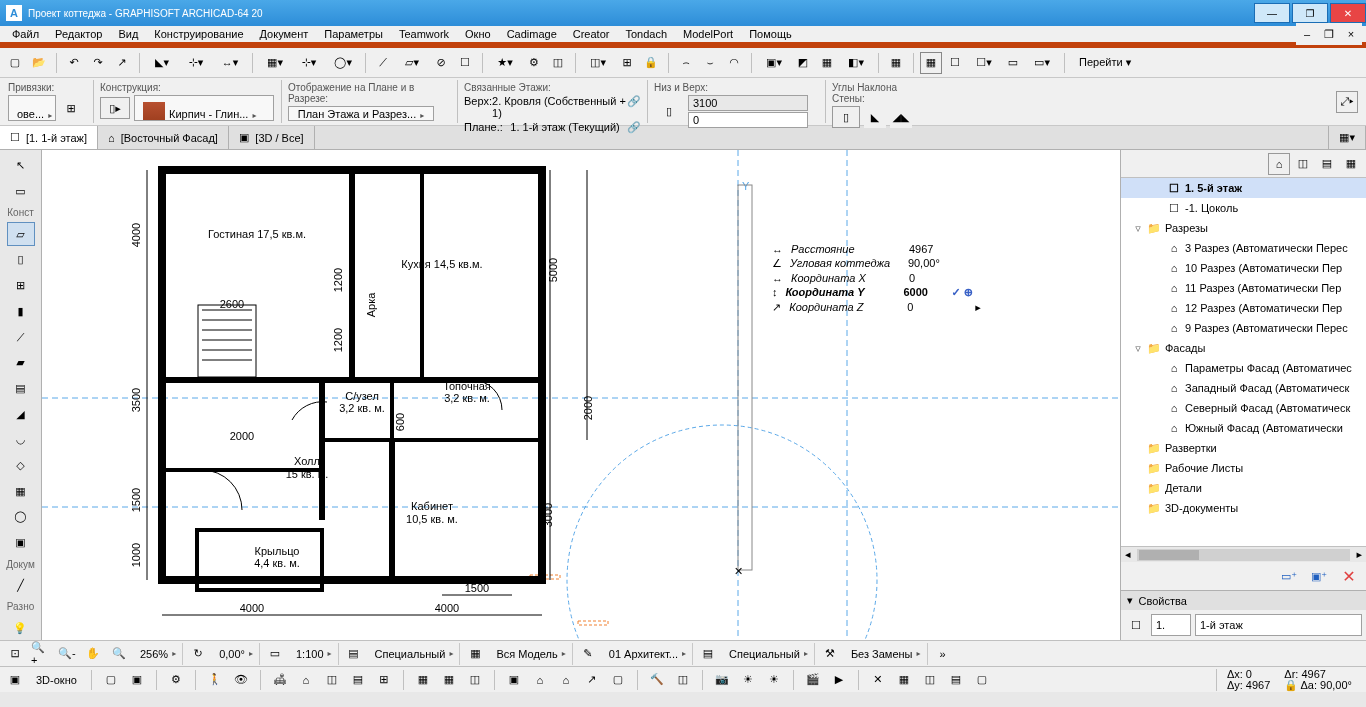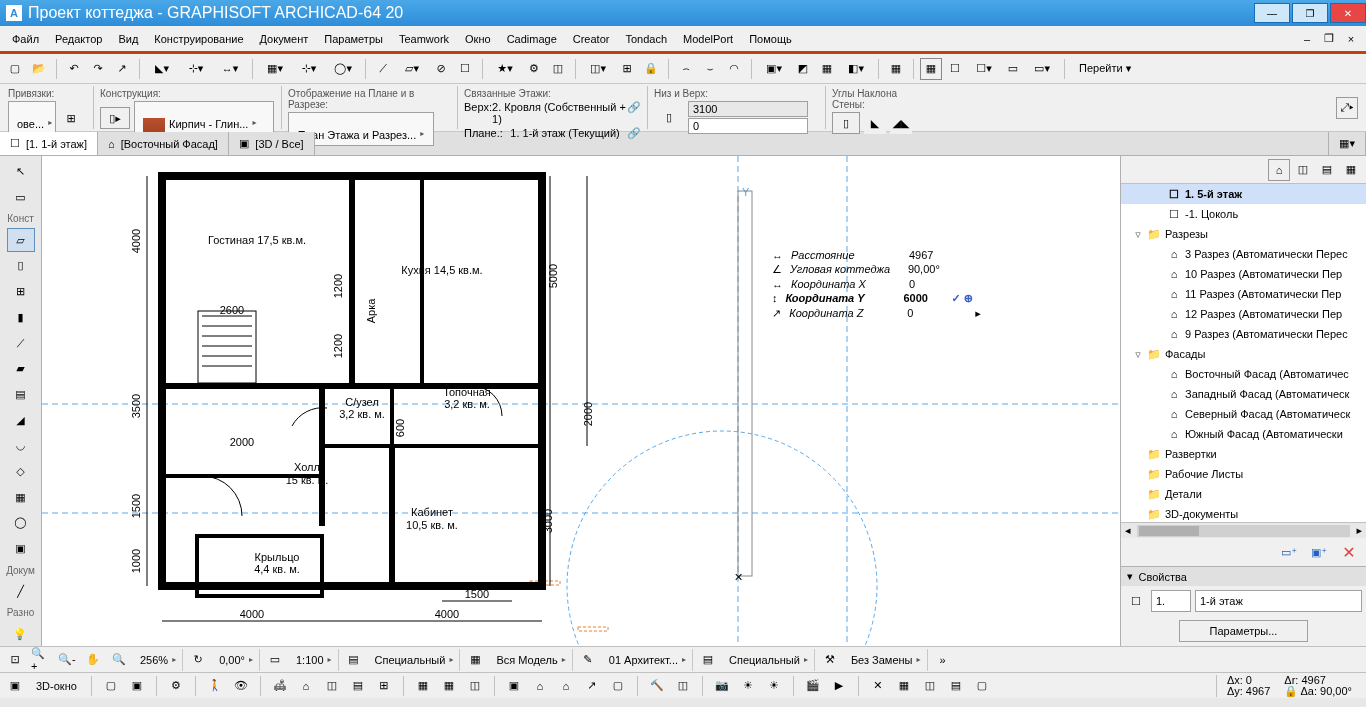--- a/index.html
+++ b/index.html
@@ -1,34 +1,34 @@
 <!DOCTYPE html>
 <html><head>
 <meta charset="utf-8">
 <style>
 *{box-sizing:border-box;margin:0;padding:0;font-family:"Segoe UI",Tahoma,sans-serif;font-size:11px;color:#000;user-select:none}
 body{background:#e8e8e8;width:1366px;height:707px;overflow:hidden;position:relative}
 .titlebar{height:26px;background:linear-gradient(#4aa8e8,#2d8dd8);display:flex;align-items:center;padding-left:6px;color:#fff}
 .titlebar-icon{width:16px;height:16px;background:#fff;margin-right:6px;display:inline-flex;align-items:center;justify-content:center;color:#2d8dd8;font-weight:bold}
-.titlebar-text{flex:1;color:#fff;font-size:16px}
+.titlebar-text{flex:1;color:#fff;font-size:10px}
 .win-btns{display:flex}
 .win-btn{width:36px;height:20px;display:flex;align-items:center;justify-content:center;border:1px solid #1a6db5;background:#cfe8f9;margin-left:2px;font-size:10px}
 .win-btn.close{background:#e84545;color:#fff}
-.menubar{height:28px;background:#f0f0f0;border-bottom:3px solid #c2410c;display:flex;align-items:center;padding:0 4px}
+.menubar{height:22px;background:#f0f0f0;border-bottom:6px solid #c2410c;display:flex;align-items:center;padding:0 4px}
 .menu-item{padding:2px 8px;cursor:default}
 .toolbar{height:30px;background:#f0f0f0;border-bottom:1px solid #c8c8c8;display:flex;align-items:center;padding:0 4px;gap:2px}
 .tbtn{width:22px;height:22px;border:1px solid transparent;display:inline-flex;align-items:center;justify-content:center;background:#f0f0f0}
 .tbtn-wide{width:32px}
 .sep{width:1px;height:20px;background:#c0c0c0;margin:0 4px}
 .infobox{height:48px;background:#f0f0f0;border-bottom:1px solid #c8c8c8;display:flex;padding:2px}
 .info-group{border-right:1px solid #c0c0c0;padding:2px 6px;display:flex;flex-direction:column;gap:2px}
 .info-label{font-size:10px;color:#555}
 .info-row{display:flex;align-items:center;gap:4px}
 .info-field{height:22px;border:1px solid #a0a0a0;background:#fff;padding:0 4px;display:flex;align-items:center;font-size:11px}
-.info-btn{height:26px;border:1px solid #a0a0a0;background:#f8f8f8;padding:16px 8px;display:flex;align-items:flex-start;gap:4px;font-size:11px}
+.info-btn{height:26px;border:1px solid #a0a0a0;background:#f8f8f8;padding:0 8px;display:flex;align-items:flex-end;gap:4px;font-size:11px}
 .tabs{height:24px;background:#e0e0e0;border-bottom:1px solid #b0b0b0;display:flex;align-items:stretch}
 .tab{display:flex;align-items:center;padding:0 10px;border-right:1px solid #b0b0b0;background:#e0e0e0;gap:6px}
 .tab.active{background:#fff}
 .main{display:flex;height:490px}
 .toolbox{width:42px;background:#e8e8e8;border-right:1px solid #b0b0b0;display:flex;flex-direction:column;align-items:center;padding-top:4px;gap:2px}
 .toolbox-hdr{font-size:10px;color:#666;padding:2px 0}
 .toolbox-btn{width:28px;height:24px;border:1px solid transparent;display:flex;align-items:center;justify-content:center}
 .toolbox-btn.active{background:#d0e0f0;border-color:#6090c0}
 .canvas{flex:1;background:#fff;position:relative;overflow:hidden}
 .plan{position:absolute;left:50px;top:10px}
@@ -420,21 +420,21 @@
           <span>9 Разрез (Автоматически Перес</span>
         </div>
         <div class="nav-item" style="padding-left: 12px;">
           <span class="nav-expand">▿</span>
           <span class="nav-icon">📁</span>
           <span>Фасады</span>
         </div>
         <div class="nav-item" style="padding-left: 32px;">
           <span class="nav-expand"></span>
           <span class="nav-icon">⌂</span>
-          <span>Восточный Фасад (Автоматичес</span>
+          <span>Параметры Фасад (Автоматичес</span>
         </div>
         <div class="nav-item" style="padding-left: 32px;">
           <span class="nav-expand"></span>
           <span class="nav-icon">⌂</span>
           <span>Западный Фасад (Автоматическ</span>
         </div>
         <div class="nav-item" style="padding-left: 32px;">
           <span class="nav-expand"></span>
           <span class="nav-icon">⌂</span>
           <span>Северный Фасад (Автоматическ</span>
@@ -479,23 +479,20 @@
     </div>
     <div class="props">
       <div class="props-hdr">
           <span>▾</span>
           <span>Свойства</span>
         </div>
       <div class="props-row">
         <span class="tbtn">☐</span>
         <div class="props-field" style="flex:0 0 40px">1.</div>
         <div class="props-field">1-й этаж</div>
-      </div>
-      <div class="props-row" style="justify-content:center">
-        <button class="props-btn">Параметры...</button>
       </div>
     </div>
   </div>
 </div>
 
 <div class="status1">
   <span class="tbtn">⊡</span>
   <span class="tbtn">🔍+</span>
   <span class="tbtn">🔍-</span>
   <span class="tbtn">✋</span>

